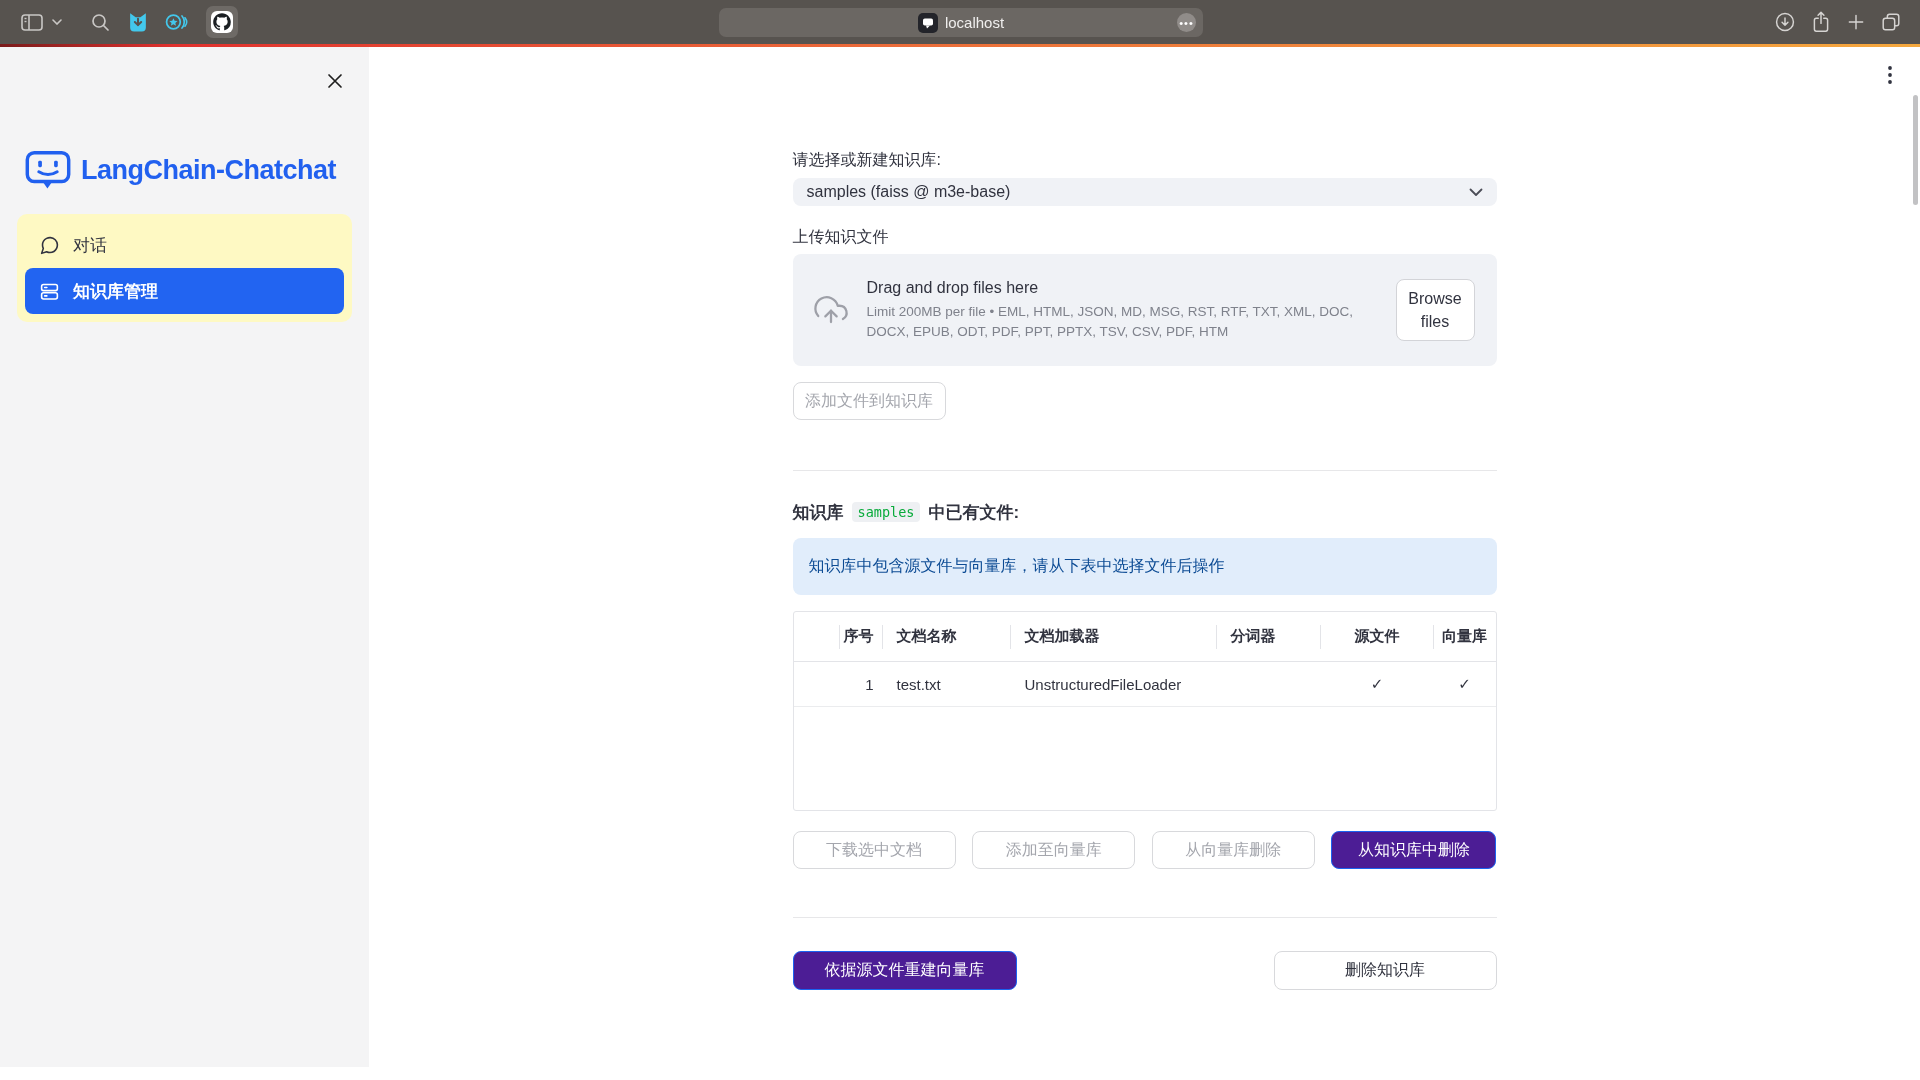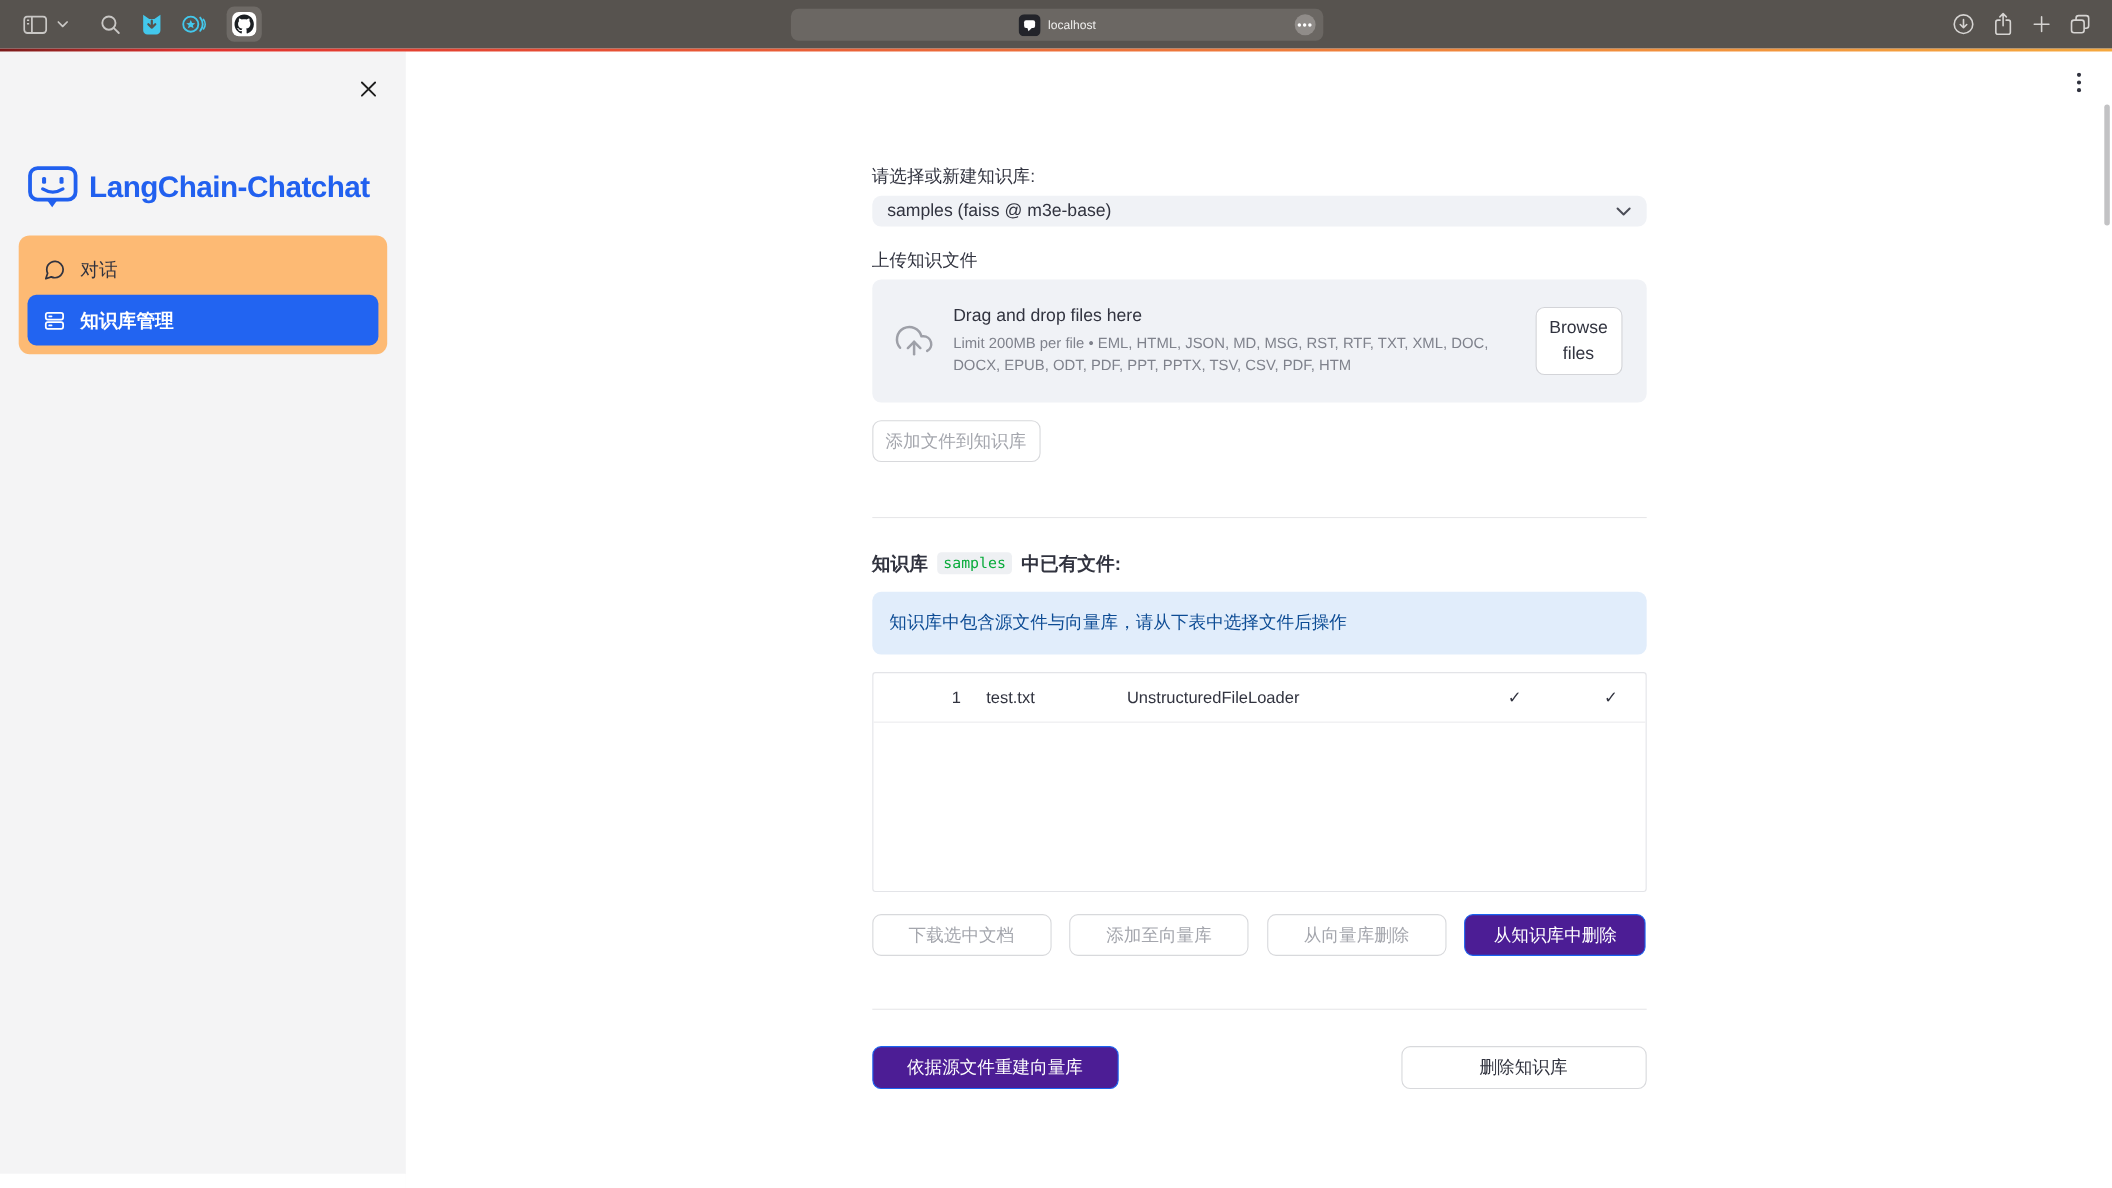--- a/index.html
+++ b/index.html
@@ -4,35 +4,35 @@
 <style>
   * { margin:0; padding:0; box-sizing:border-box; }
   html,body { width:1920px; height:1080px; overflow:hidden; font-family:"Liberation Sans","DejaVu Sans",sans-serif; background:#fff; }
 
   
   .browser-bar { height:44px; background:#57534f; display:flex; align-items:center; position:relative; }
   .bb-left { display:flex; align-items:center; gap:10px; padding-left:18px; }
   .bb-ic { display:flex; align-items:center; justify-content:center; width:28px; height:28px; }
   .tab-pill { background:#6e6a66; border-radius:7px; width:32px; height:32px; display:flex; align-items:center; justify-content:center; margin-left:6px; }
   .url-pill { position:absolute; left:719px; top:8px; width:484px; height:29px; background:#6b6763; border-radius:7px; display:flex; align-items:center; justify-content:center; gap:7px; }
-  .url-text { color:#f0efee; font-size:11px; }
+  .url-text { color:#f0efee; font-size:15px; }
   .url-more { position:absolute; right:7px; top:5px; width:19px; height:19px; border-radius:50%; background:#908c89; color:#fff; display:flex; align-items:center; justify-content:center; font-size:11px; letter-spacing:1px; }
   .bb-right { position:absolute; right:18px; top:0; height:44px; display:flex; align-items:center; gap:14px; }
 
   
   .decoration { height:3px; background:linear-gradient(90deg,#7a1b1b 0%,#e0312e 9%,#eb6a39 45%,#f5a83e 100%); }
 
   
   .app { display:flex; height:1033px; }
   .sidebar { width:369px; background:#f4f4f5; position:relative; flex-shrink:0; }
   .sidebar::after { content:""; position:absolute; left:0; bottom:0; width:100%; height:13px; background:#fff; }
   .close-btn { position:absolute; top:22px; right:22px; width:24px; height:24px; display:flex; align-items:center; justify-content:center; cursor:pointer; }
   .logo { display:flex; align-items:center; gap:10px; margin:103px 0 0 25px; }
   .logo-text { color:#2160ef; font-size:27px; font-weight:700; letter-spacing:-0.5px; }
-  .nav-card { background:#fdba74; border-radius:10px; margin:24px 17px 0 17px; padding:8px; }
+  .nav-card { background:#fef9c3; border-radius:10px; margin:24px 17px 0 17px; padding:8px; }
   .nav-item { display:flex; align-items:center; gap:13px; height:46px; border-radius:8px; padding:0 14px; font-size:17px; color:#31333f; cursor:pointer; }
   .nav-item.active { background:#2264f1; color:#fff; font-weight:600; }
 
   .main { flex:1; background:#fff; position:relative; }
   .menu-dots { position:absolute; top:16px; right:18px; width:24px; height:24px; display:flex; align-items:center; justify-content:center; cursor:pointer; }
   .scroll-thumb { position:absolute; top:48px; right:2px; width:5px; height:110px; background:#c2c2c4; border-radius:3px; }
 
   .content { width:704px; margin:0 auto; padding-top:103px; }
   .field-label { font-size:16px; color:#31333f; margin-bottom:8px; height:20px; }
   .selectbox { height:28px; background:#f0f2f6; border-radius:8px; display:flex; align-items:center; padding:0 14px; font-size:16px; color:#31333f; margin-bottom:21px; cursor:pointer; }
@@ -249,20 +249,29 @@
 
       <div class="files-heading">
         <span>知识库</span>
         <span class="code-chip">samples</span>
         <span>中已有文件:</span>
       </div>
 
       <div class="info-box">知识库中包含源文件与向量库，请从下表中选择文件后操作</div>
 
       <div class="grid-table">
+        <div class="t-head">
+          <div class="th tick ac"></div>
+          <div class="th tick ar">序号</div>
+          <div class="th tick al">文档名称</div>
+          <div class="th tick al">文档加载器</div>
+          <div class="th tick al">分词器</div>
+          <div class="th tick ac">源文件</div>
+          <div class="th ac">向量库</div>
+        </div>
         <div class="t-row">
           <div class="td ac"></div>
           <div class="td ar">1</div>
           <div class="td al">test.txt</div>
           <div class="td al">UnstructuredFileLoader</div>
           <div class="td al"></div>
           <div class="td ac">✓</div>
           <div class="td ac">✓</div>
         </div>
       </div>

